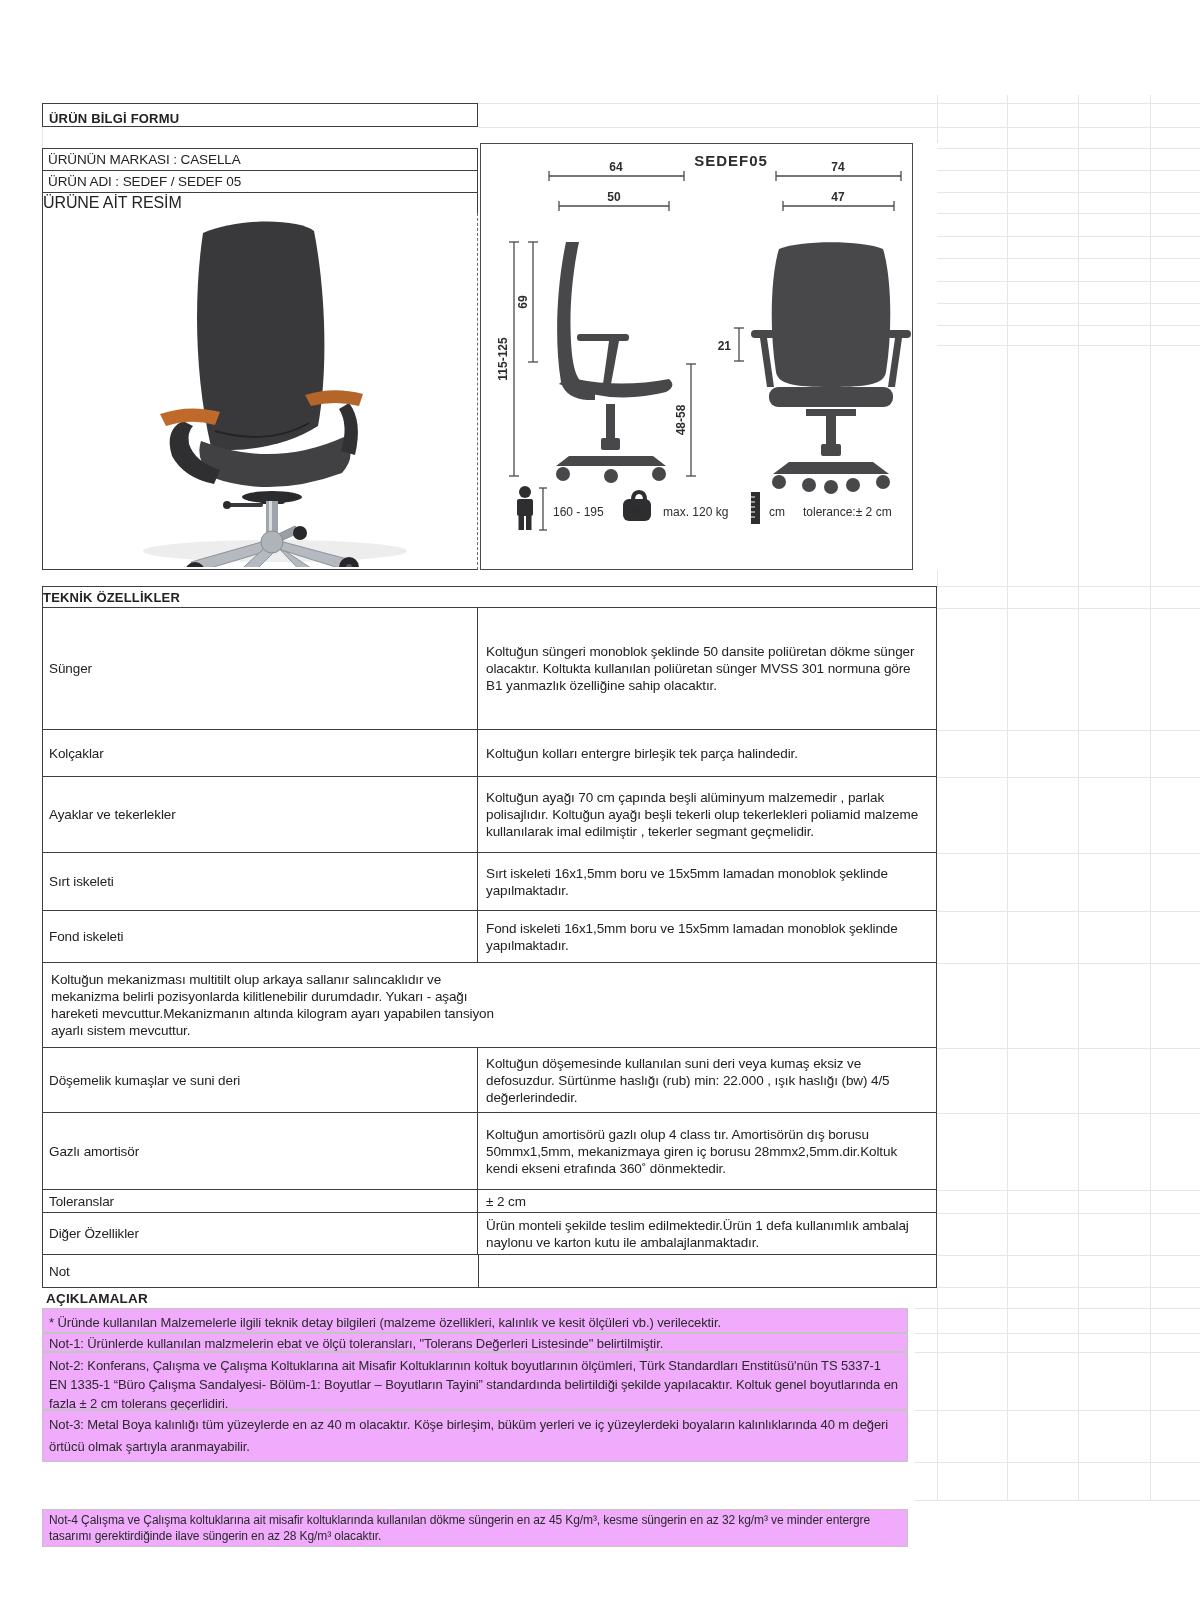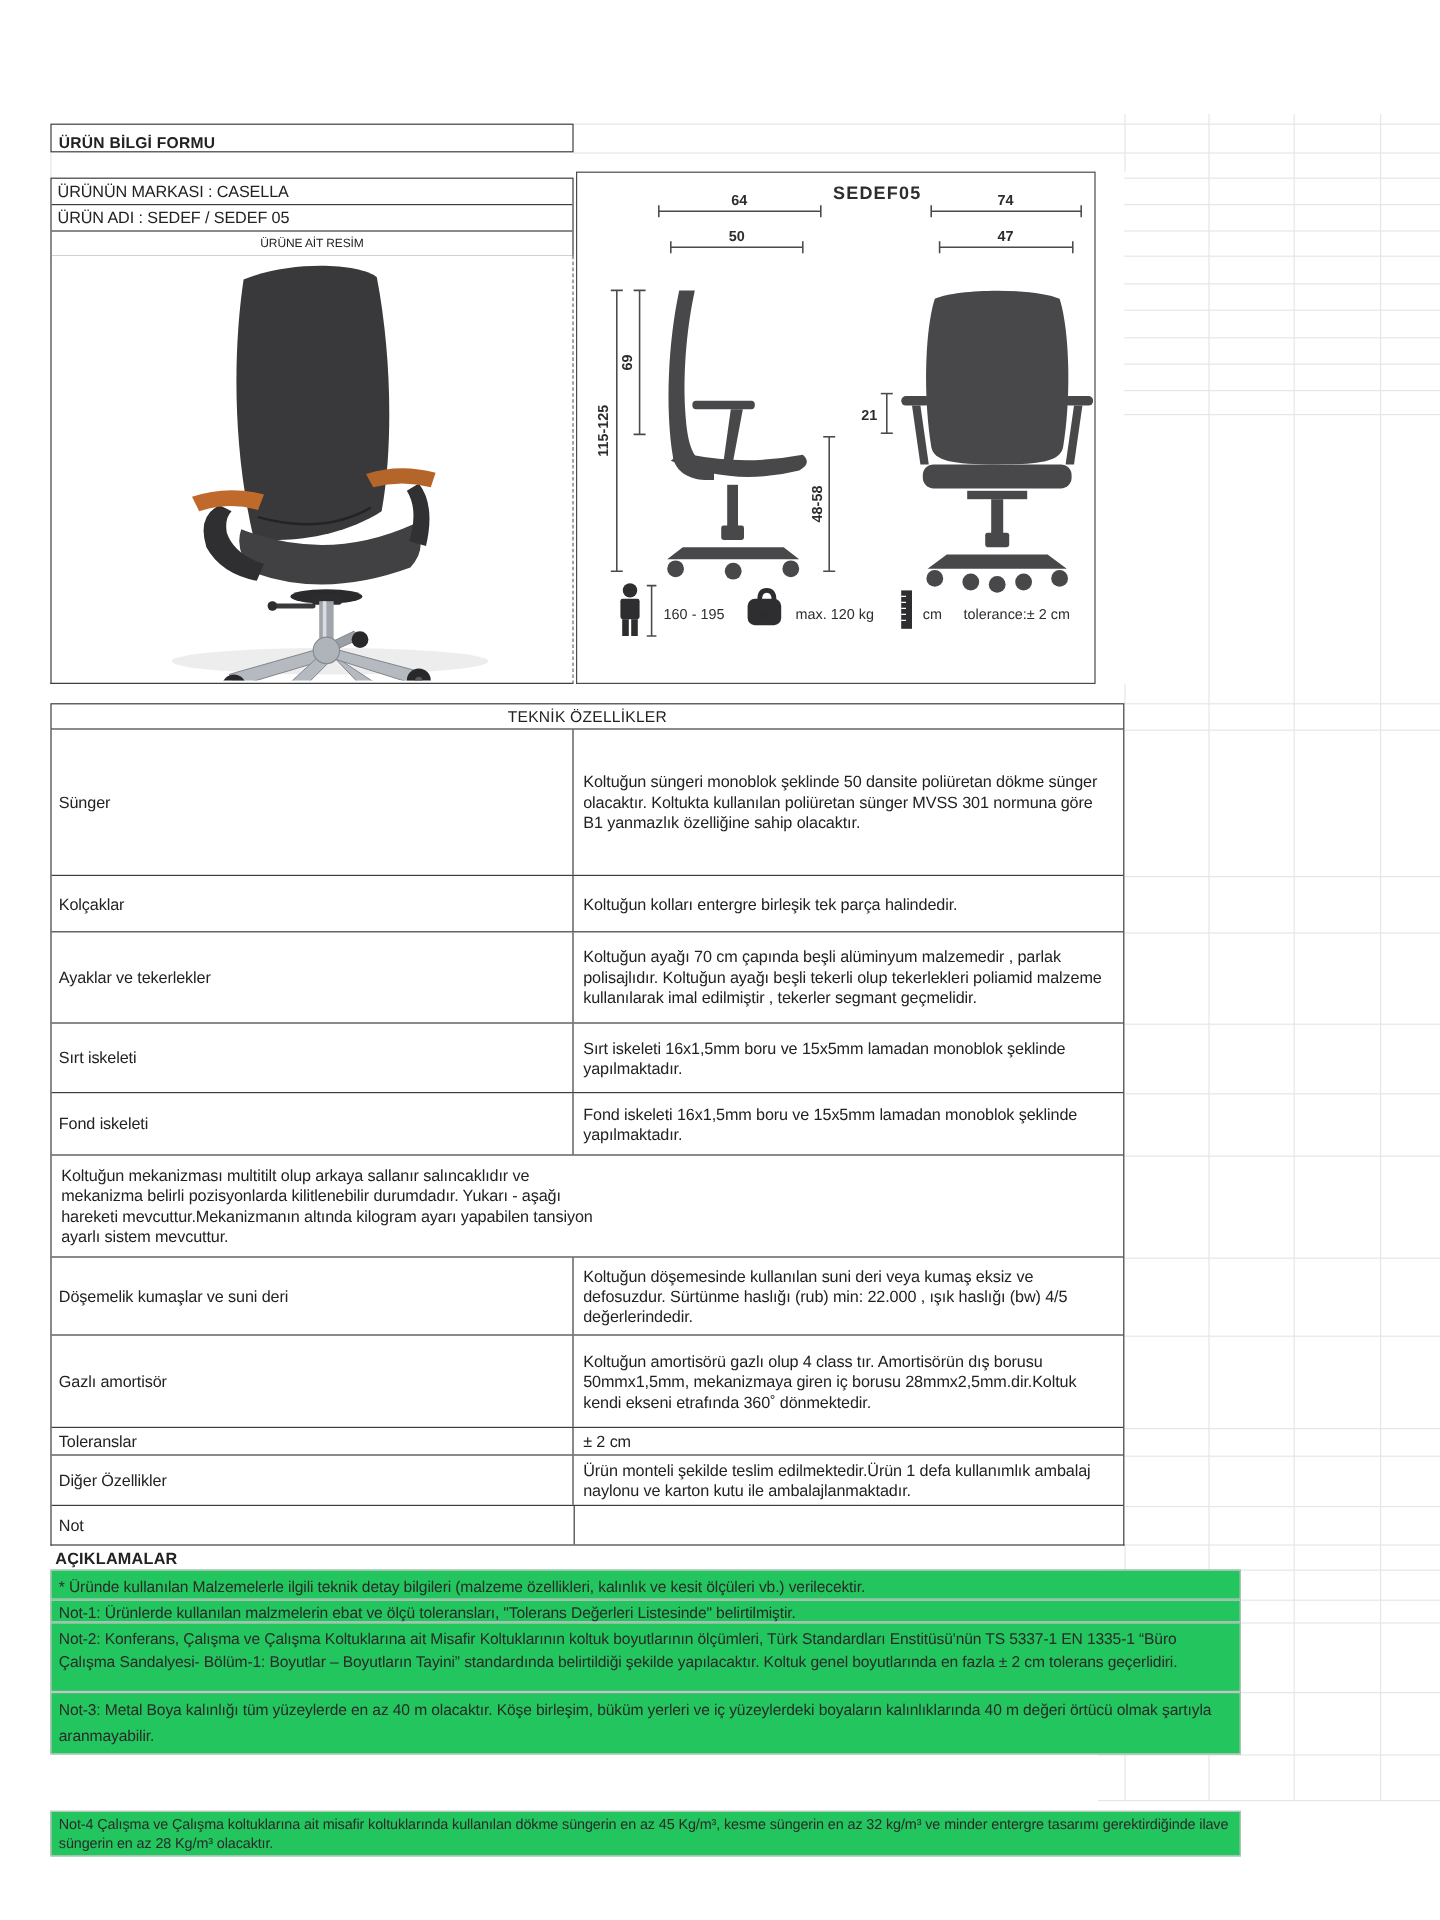--- a/index.html
+++ b/index.html
@@ -10,44 +10,44 @@
 
   
   .gl{position:absolute;background:#e4e7ea;}
 
   
   .title-box{left:42px;top:103px;width:436px;height:24px;border:1.5px solid #3e3e3e;
              display:flex;align-items:flex-end;padding-left:6px;font-weight:bold;font-size:13px;letter-spacing:.2px;}
   .head-box{left:42px;top:148px;width:436px;border:1.5px solid #3e3e3e;}
   .hrow{height:22px;border-bottom:1.5px solid #3e3e3e;display:flex;align-items:center;
         padding-left:5px;font-size:13.5px;letter-spacing:-0.1px;}
-  .hrow.caption{height:20px;justify-content:center;border-bottom:none;padding-left:0;font-size:10px;}
+  .hrow.caption{height:20px;justify-content:flex-start;border-bottom:none;padding-left:0;font-size:16px;}
   .img-cell{left:42px;top:213px;width:436px;height:357px;border:1.5px solid #3e3e3e;border-top:none;
             border-right:1.5px dashed #6a6a6a;background:#fff;}
 
   
   .diagram-box{left:480px;top:143px;width:433px;height:427px;border:1.6px solid #4a4a4a;background:#fff;}
 
   
   .tech-header{left:42px;top:586px;width:895px;height:22px;border:1.5px solid #3e3e3e;
-               display:flex;align-items:center;justify-content:center;font-weight:normal;font-size:13px;letter-spacing:.2px;}
+               display:flex;align-items:center;justify-content:flex-start;font-weight:bold;font-size:13px;letter-spacing:.2px;}
   .tech-table{left:42px;top:608px;width:895px;border:1.5px solid #3e3e3e;border-top:none;}
   .t-row{display:flex;border-bottom:1.5px solid #3e3e3e;}
   .t-row:last-child{border-bottom:none;}
   .t-label{width:436px;border-right:1.5px solid #3e3e3e;display:flex;align-items:center;
            padding:2px 4px 2px 6px;font-size:13.5px;letter-spacing:-0.1px;}
   .t-value{width:459px;display:flex;align-items:center;padding:3px 8px 3px 8px;
            font-size:13.5px;line-height:17px;letter-spacing:-0.1px;}
   .r0{height:122px}.r1{height:47px}.r2{height:76px}.r3{height:58px}.r4{height:52px}
   .r5{height:85px}.r6{height:65px}.r7{height:77px}.r8{height:23px}.r9{height:42px}.r10{height:32px}
 
   
   .notes-header{left:42px;top:1289px;width:870px;height:19px;display:flex;align-items:center;
                 padding-left:4px;font-weight:bold;font-size:13.5px;letter-spacing:.2px;}
-  .note-row{left:42px;width:992px;border:1px solid #c4c4c4;background:#22c55e;
+  .note-row{left:42px;width:866px;border:1px solid #c4c4c4;background:#f0abfc;
             padding:2px 6px;font-size:13px;letter-spacing:-0.1px;color:#2a2a2a;}
   .n0{top:1308px;height:25px;line-height:20px;padding-top:4px;}
   .n1{top:1333px;height:19px;line-height:15px;}
   .n2{top:1352px;height:58px;line-height:19px;padding-top:3px;}
   .n3{top:1410px;height:52px;line-height:22px;padding-top:3px;}
   .n4{top:1509px;height:38px;line-height:16px;font-size:12px;padding-top:2px;}
 
   svg text{font-family:"Liberation Sans","DejaVu Sans",sans-serif;fill:#2d2d2d;}
   .dimlbl{font-size:12px;font-weight:bold;}
   .ftlbl{font-size:12px;}

